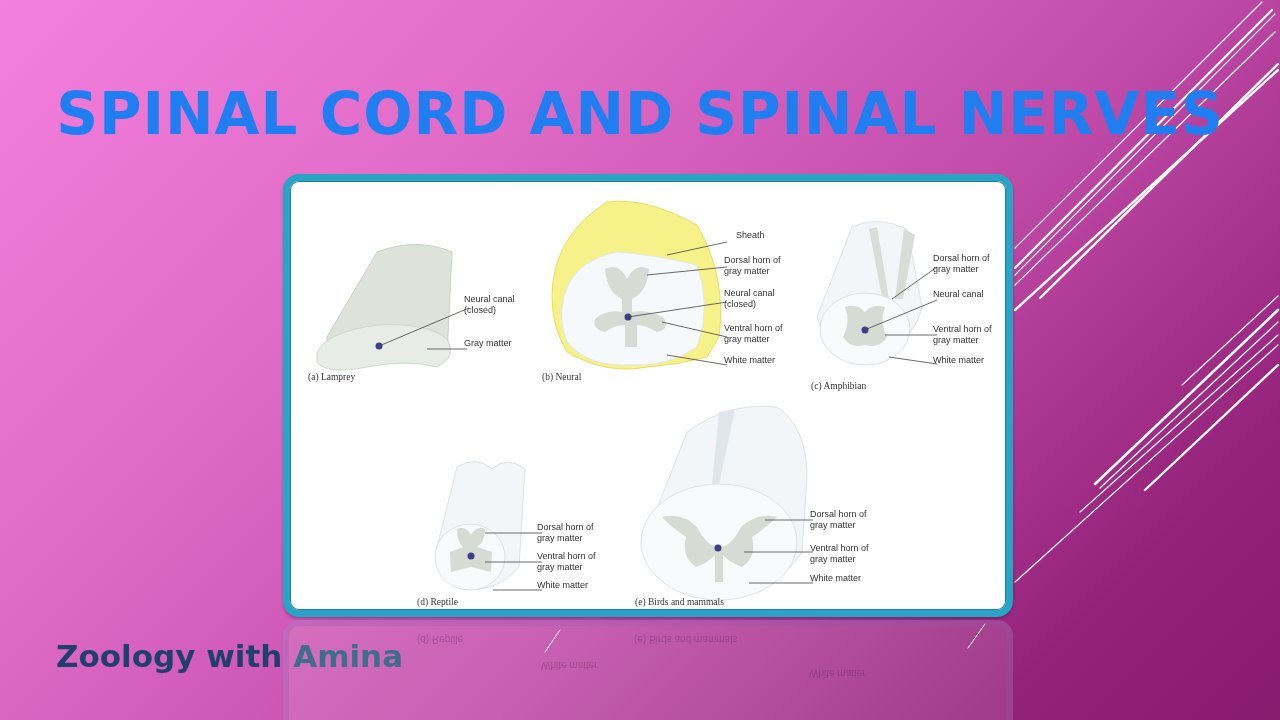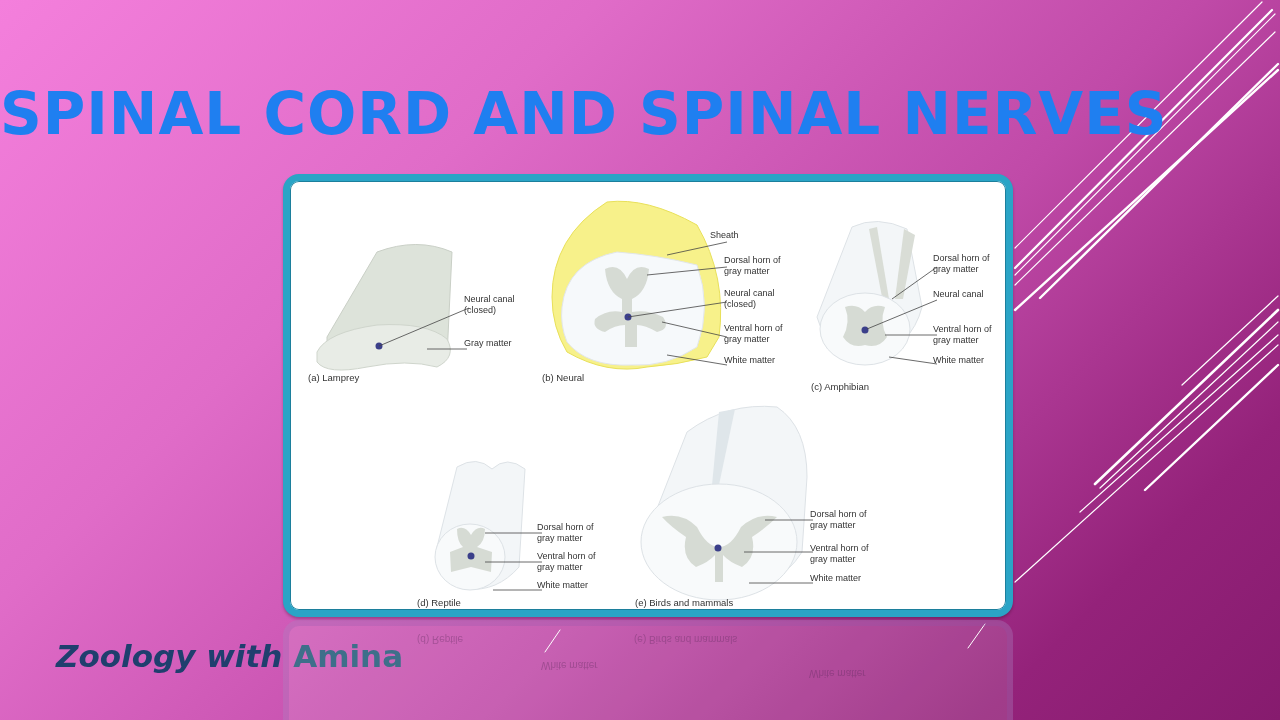--- a/index.html
+++ b/index.html
@@ -1,37 +1,37 @@
 <!DOCTYPE html>
 <html><head>
 <meta charset="utf-8">
 <style>
   html, body { margin:0; padding:0; }
   body { width:1280px; height:720px; overflow:hidden; position:relative;
     font-family:"Liberation Sans", sans-serif; }
   .slide { position:absolute; left:0; top:0; width:1280px; height:720px;
     background: linear-gradient(135deg, #f47fdc 0%, #e06cc8 30%, #c04aa8 60%, #94227a 85%, #861b6e 100%);
     overflow:hidden; }
-  .title { position:absolute; left:0; top:80px; width:1280px; 
+  .title { position:absolute; left:0; top:80px; width:1280px; text-align:center;
     font-family:"DejaVu Sans", sans-serif; font-weight:bold; font-size:58px;
     letter-spacing:1px; color:#1f7ff0; margin:0; }
   .deco { position:absolute; left:0; top:0; width:1280px; height:720px; pointer-events:none; }
   .frame { position:absolute; left:283px; top:174px; width:730px; height:443px;
     box-sizing:border-box; border:7px solid #2aa4c6; border-radius:16px; background:#fff;
     box-shadow: inset 0 0 0 1px #1c7f9c, 0 2px 3px rgba(0,0,0,0.25); overflow:hidden; }
   .reflection { position:absolute; left:283px; top:620px; width:730px; height:100px;
     border-radius:16px 16px 0 0; background:rgba(255,255,255,0.12);
     border:6px solid rgba(140,90,170,0.25); border-bottom:none; box-sizing:border-box; overflow:hidden; }
   .reflection .ghost { position:absolute; font-size:10px; color:rgba(90,40,90,0.35); transform:scaleY(-1); }
   .fig { position:absolute; }
   .lbl { position:absolute; font-size:9px; line-height:11px; color:#333; white-space:pre-line; }
-  .cap { position:absolute; font-size:9.5px; color:#333; }
+  .cap { position:absolute; font-size:9.5px; color:#333;font-family:Liberation Serif, serif; }
   .brand { position:absolute; left:56px; top:638px; font-family:"DejaVu Sans", sans-serif;
     font-weight:bold; font-size:31px; }
-  .brand .b1 { color:#1f3f6e;font-style:italic; }
+  .brand .b1 { color:#1f3f6e; }
   .brand .b2 { color:#3e6f8a; }
 </style>
 </head>
 <body>
 
 <div class="slide">
 
   <svg class="deco" viewBox="0 0 1280 720">
     <g stroke="#ffffff" stroke-linecap="round" fill="none">
       <line x1="1015" y1="248" x2="1262" y2="2" stroke-width="1.2"></line>
@@ -109,21 +109,21 @@
         <line x1="737" y1="545" x2="806" y2="545" stroke="#444" stroke-width="0.8"></line>
         <line x1="742" y1="576" x2="806" y2="576" stroke="#444" stroke-width="0.8"></line>
       </g>
     </svg>
 
     <div class="lbl" style="left:174px;top:113px">Neural canal
 (closed)</div>
     <div class="lbl" style="left:174px;top:157px">Gray matter</div>
     <div class="cap" style="left:18px;top:191px">(a) Lamprey</div>
 
-    <div class="lbl" style="left:420px;top:49px">Sheath</div>
+    <div class="lbl" style="left:446px;top:49px">Sheath</div>
     <div class="lbl" style="left:434px;top:74px">Dorsal horn of
 gray matter</div>
     <div class="lbl" style="left:434px;top:107px">Neural canal
 (closed)</div>
     <div class="lbl" style="left:434px;top:142px">Ventral horn of
 gray matter</div>
     <div class="lbl" style="left:434px;top:174px">White matter</div>
     <div class="cap" style="left:252px;top:191px">(b) Neural</div>
 
     <div class="lbl" style="left:643px;top:72px">Dorsal horn of

